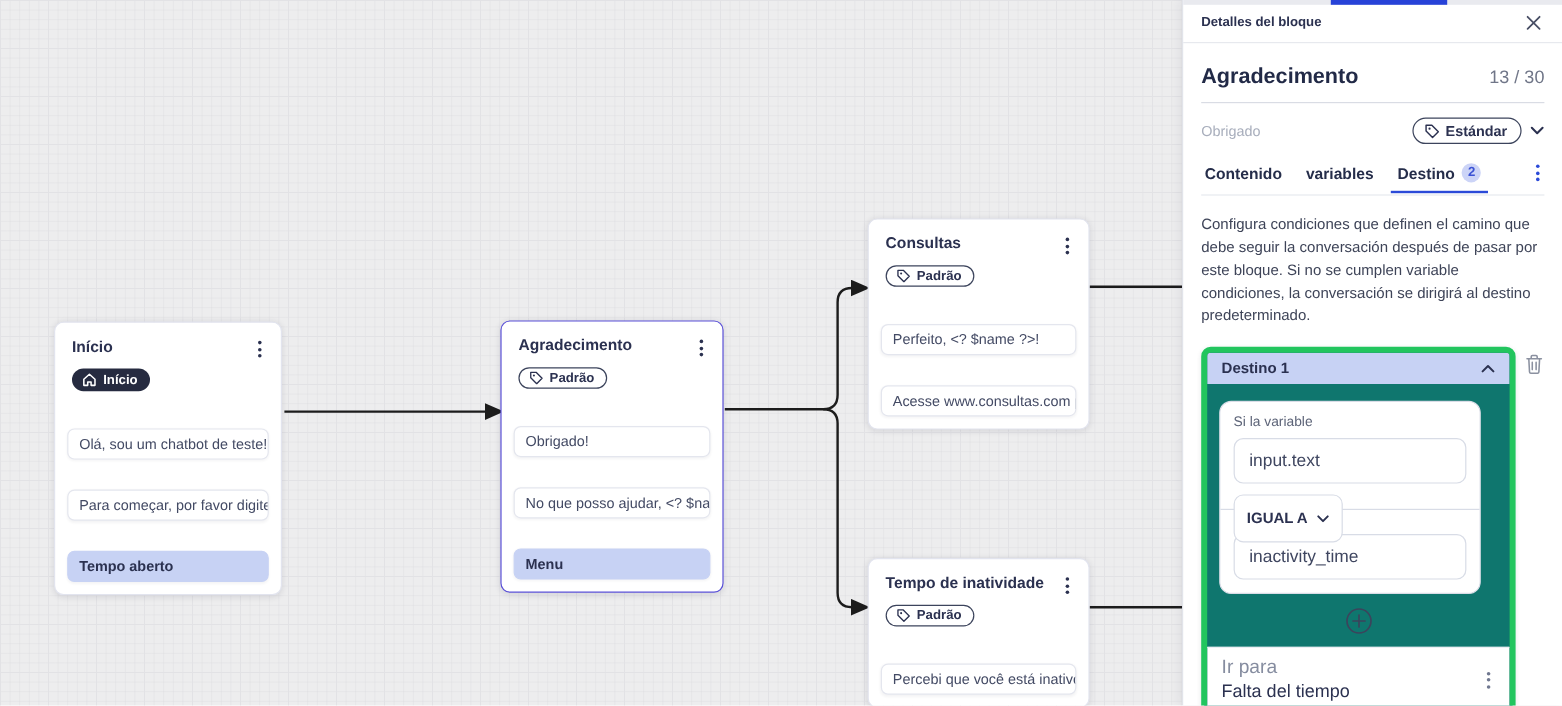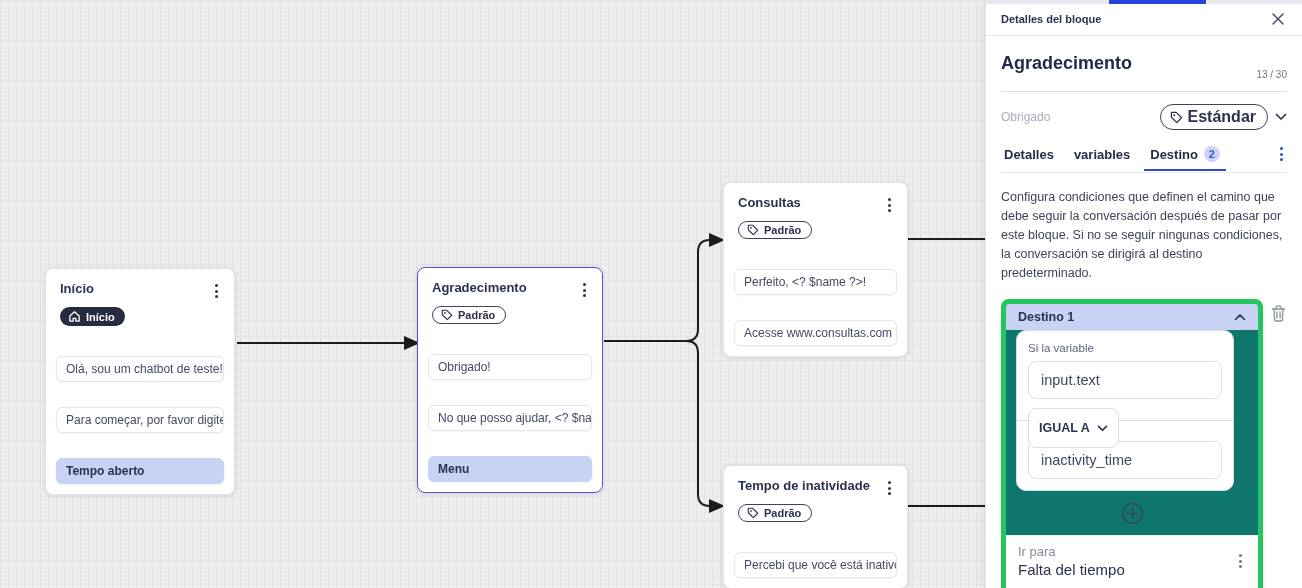--- a/index.html
+++ b/index.html
@@ -46,59 +46,59 @@
   .scrolltrack { position:absolute; left:0; top:0; width:100%; height:4px; background:#e9eaef; }
   .scrollthumb { position:absolute; left:123px; top:0; width:97px; height:4px; background:#2742d8; }
   .panel-header { display:flex; justify-content:space-between; align-items:center;
     padding:10px 15px 7px; border-bottom:1px solid #e7e9ee; }
   .panel-header-title { font-size:11px; font-weight:bold; color:#2b3150; }
   .close-btn { cursor:pointer; display:flex; padding:2px; }
   .panel-content { padding:0 15px; }
   .title-row { display:flex; justify-content:space-between; align-items:flex-start;
     margin-top:17px; padding-bottom:11px; border-bottom:1px solid #d9dce4; }
   .block-name { font-size:18px; font-weight:bold; color:#222a47; }
-  .counter { font-size:10px; color:#707688; margin-top:16px; }
+  .counter { font-size:15px; color:#707688; margin-top:3px; }
   .marker-row { display:flex; justify-content:space-between; align-items:center; margin-top:12px; }
   .marker-label { font-size:12px; color:#a8aebc; }
   .marker-right { display:flex; align-items:center; gap:7px; }
   .chip { display:inline-flex; align-items:center; gap:5px; border:1px solid #3c445c;
-    border-radius:20px; padding:3px 11px 3px 9px; font-size:16px; font-weight:bold;
+    border-radius:20px; padding:3px 11px 3px 9px; font-size:12px; font-weight:bold;
     color:#2b3150; background:#fff; cursor:pointer; }
   .tabs { display:flex; align-items:center; gap:14px; margin-top:14px;
     border-bottom:1px solid #e7e9ee; padding-bottom:8px; position:relative; }
   .tab { font-size:13px; font-weight:bold; color:#252d4a; display:flex; align-items:center;
     gap:6px; cursor:pointer; position:relative; padding:0 3px; }
   .tab.active::after { content:""; position:absolute; left:-3px; right:-3px; bottom:-9px;
     height:2.5px; background:#2b4ad8; }
   .tab-badge { width:16px; height:16px; border-radius:50%; background:#ccd4f7; color:#3b52d4;
     font-size:11px; font-weight:bold; display:flex; align-items:center; justify-content:center; }
   .tabs .kebab { margin-left:auto; }
   .description { margin-top:15px; font-size:12.5px; line-height:19px; color:#3e4458; }
 
   .dest-wrap { display:flex; margin-top:16px; gap:7px; align-items:flex-start; }
   .dest-card { width:276px; border:5px solid #22c55e; border-radius:8px; background:#0f766e;
     box-shadow:0 1px 4px rgba(30,35,60,.10); overflow:hidden; }
   .dest-head { background:#c7d2f4; height:26px; display:flex; align-items:center;
     justify-content:space-between; padding:0 12px; cursor:pointer; }
   .dest-title { font-size:12.5px; font-weight:bold; color:#2b3150; }
-  .dest-body { padding:0 10px 0; }
+  .dest-body { padding:14px 10px 0; }
   .cond-card { width:218px; background:#fff; border:1px solid #dadde7; border-radius:10px;
     padding:11px; }
   .cond-label { font-size:11.5px; color:#5d6478; margin-bottom:7px; }
   .tb { height:38px; border:1px solid #d8dce6; border-radius:8px; background:#fff;
     display:flex; align-items:center; padding:0 12px; font-size:14.5px; color:#3f4660; }
   .op-row { position:relative; margin:9px 0; height:24px; }
   .op-line { position:absolute; left:-11px; right:-11px; top:50%; height:1px; background:#d8dce6; }
   .op-chip { position:relative; display:inline-flex; align-items:center; gap:7px; height:40px;
     background:#fff; border:1px solid #d8dce6; border-radius:8px; padding:0 10px;
     font-size:12.5px; font-weight:bold; color:#2b3150; cursor:pointer; }
   .plus-wrap { display:flex; justify-content:center; padding:11px 0 10px; }
   .goto { background:#fff; border-top:1px solid #eceef3; padding:8px 12px 12px;
     display:flex; justify-content:space-between; align-items:center; }
-  .goto-label { font-size:13px; color:#868da0; }
+  .goto-label { font-size:16px; color:#868da0; }
   .goto-value { font-size:15px; color:#2b3150; margin-top:2px; }
   .trash-btn { cursor:pointer; padding-top:5px; }
 </style>
 </head>
 <body>
 
 <div class="app">
 
   <div class="canvas">
 
@@ -236,34 +236,34 @@
               </svg>
             <span>Estándar</span>
           </span>
           <svg width="12" height="8" viewBox="0 0 12 8">
               <path d="M1.5 1.5 L6 6 L10.5 1.5" fill="none" stroke="#2b3150" stroke-width="1.7" stroke-linecap="round" stroke-linejoin="round"></path>
             </svg>
         </span>
       </div>
 
       <div class="tabs">
-        <span class="tab">Detalles</span>
+        <span class="tab">Contenido</span>
         <span class="tab">variables</span>
         <span class="tab active">
           <span>Destino</span>
           <span class="tab-badge">2</span>
         </span>
         <span class="kebab blue">
             <i></i>
             <i></i>
             <i></i>
           </span>
       </div>
 
-      <p class="description">Configura condiciones que definen el camino que debe seguir la conversación después de pasar por este bloque. Si no se seguir ningunas condiciones, la conversación se dirigirá al destino predeterminado.</p>
+      <p class="description">Configura condiciones que definen el camino que debe seguir la conversación después de pasar por este bloque. Si no se cumplen variable condiciones, la conversación se dirigirá al destino predeterminado.</p>
 
       <div class="dest-wrap">
         <div class="dest-card">
           <div class="dest-head">
             <span class="dest-title">Destino 1</span>
             <svg width="12" height="8" viewBox="0 0 12 8">
                 <path d="M1.5 6.5 L6 2 L10.5 6.5" fill="none" stroke="#2b3150" stroke-width="1.7" stroke-linecap="round" stroke-linejoin="round"></path>
               </svg>
           </div>
           <div class="dest-body">

